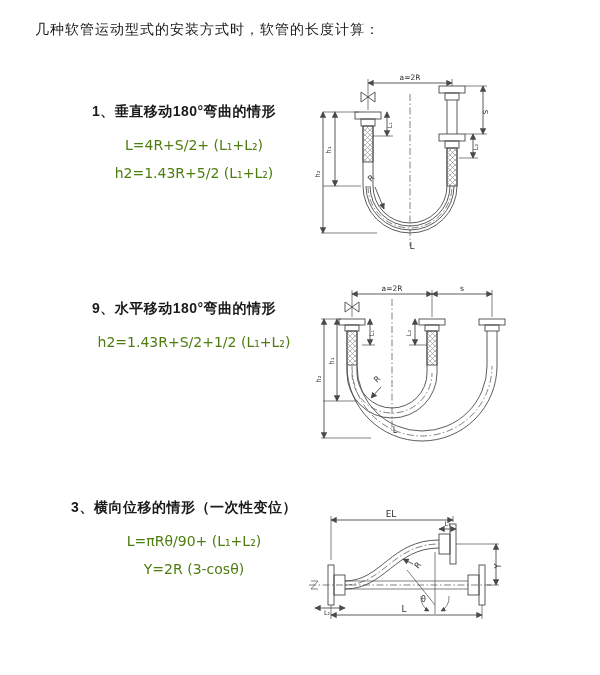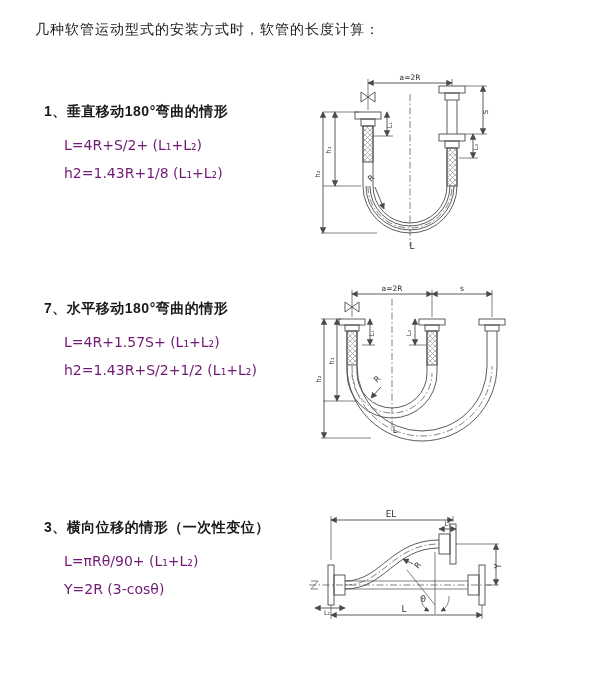--- a/index.html
+++ b/index.html
@@ -5,28 +5,28 @@
   html,body{margin:0;padding:0;}
   body{
     width:600px;height:675px;position:relative;background:#ffffff;
     font-family:"Liberation Sans","DejaVu Sans",sans-serif;
     color:#1a1a1a;overflow:hidden;
   }
   .abs{position:absolute;}
   .page-title{
     left:35px;top:21px;font-size:14px;font-weight:normal;letter-spacing:1px;
   }
-  .section{left:44px;width:280px;}
+  .section{left:44px;width:280px;text-align:center;}
   .section-heading{
     font-size:14px;font-weight:bold;line-height:16px;margin-bottom:18px;letter-spacing:.5px;
     white-space:nowrap;
   }
   .formula{
     font-size:14px;line-height:16px;margin-bottom:12px;padding-left:20px;
-    font-family:"DejaVu Sans","Liberation Sans",sans-serif;color:#701a75;
+    font-family:"DejaVu Sans","Liberation Sans",sans-serif;color:#4d7c0f;
     white-space:nowrap;
   }
   .diagram{position:absolute;}
   svg{display:block;}
   svg text{
     font-family:"DejaVu Sans","Liberation Sans",sans-serif;
     fill:#2f2f2f;stroke:none;
   }
   .ln line,.ln path,.ln rect{stroke:#4a4a4a;fill:none;stroke-width:.9;}
   .ln .thin{stroke-width:.7;}
@@ -35,30 +35,29 @@
   .ln .braid2{fill:url(#br2);}
 </style>
 </head>
 <body>
 
 <div class="abs page-title">几种软管运动型式的安装方式时，软管的长度计算：</div>
 
 <div class="abs section" style="top:103px;">
   <div class="section-heading">1、垂直移动180°弯曲的情形</div>
   <div class="formula">L=4R+S/2+ (L₁+L₂)</div>
-  <div class="formula">h2=1.43R+1/8 (L₁+L₂)</div>
+  <div class="formula">h2=1.43R+5/2 (L₁+L₂)</div>
 </div>
 
 <div class="abs section" style="top:300px;">
-  <div class="section-heading">7、水平移动180°弯曲的情形</div>
-  <div class="formula">L=4R+1.57S+ (L₁+L₂)</div>
+  <div class="section-heading">9、水平移动180°弯曲的情形</div>
   <div class="formula">h2=1.43R+S/2+1/2 (L₁+L₂)</div>
 </div>
 
-<div class="abs section" style="top:519px;">
+<div class="abs section" style="top:499px;">
   <div class="section-heading">3、横向位移的情形（一次性变位）</div>
   <div class="formula">L=πRθ/90+ (L₁+L₂)</div>
   <div class="formula">Y=2R (3-cosθ)</div>
 </div>
 
 <div class="diagram" style="left:315px;top:70px;">
 <svg width="270" height="185" viewBox="0 0 270 185">
   <defs>
     <marker id="ar1" viewBox="0 0 10 10" refX="9" refY="5" markerWidth="7" markerHeight="7" orient="auto-start-reverse">
       <path d="M0,0 L10,5 L0,10 z" fill="#4a4a4a"></path>

